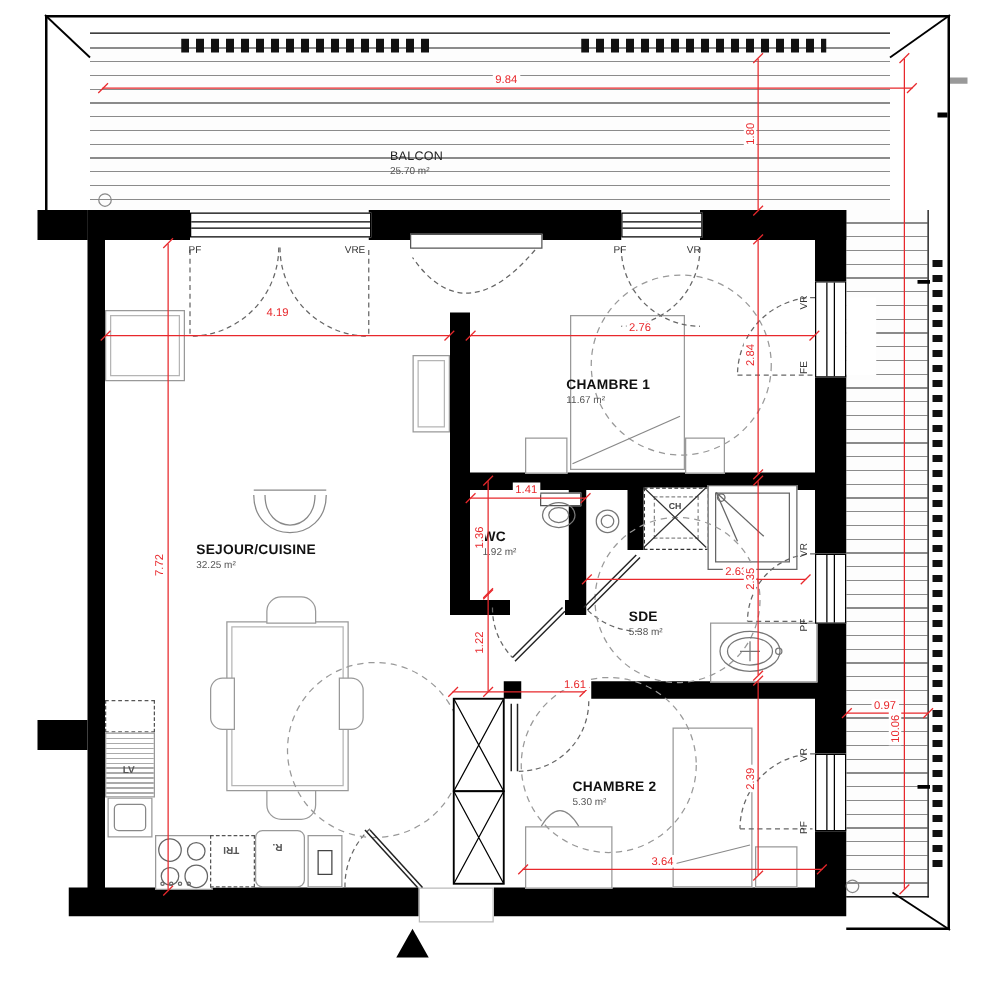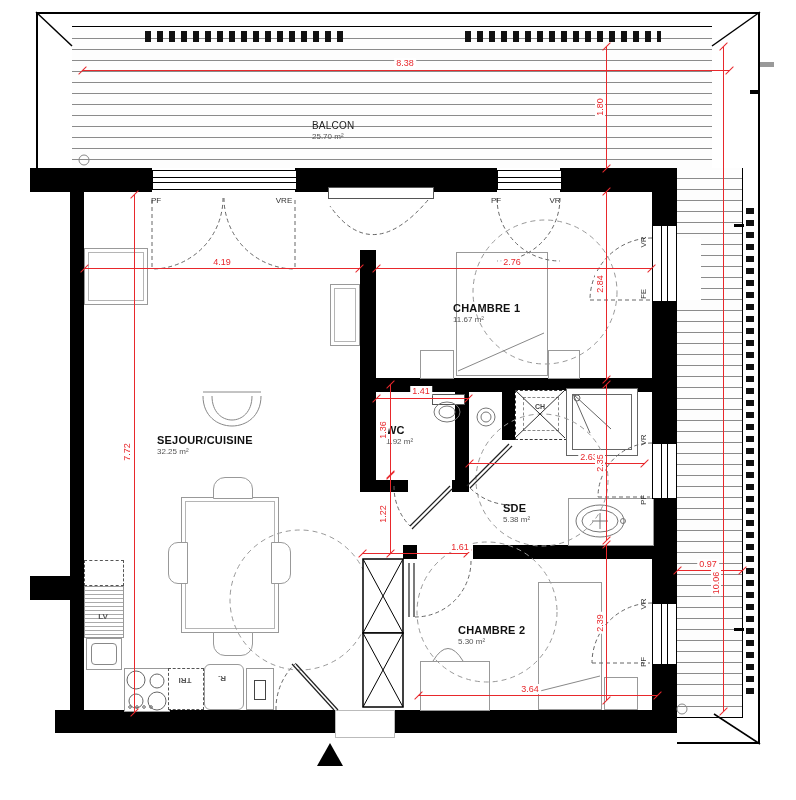--- a/index.html
+++ b/index.html
@@ -230,21 +230,21 @@
     <div class="a">32.25 m²</div>
   </div>
   <div class="roomlabel" style="left:513px;top:302px;width:120px;">
     <div class="n">CHAMBRE 1</div>
     <div class="a">11.67 m²</div>
   </div>
   <div class="roomlabel" style="left:421px;top:424px;width:70px;">
     <div class="n">WC</div>
     <div class="a">1.92 m²</div>
   </div>
-  <div class="roomlabel" style="left:548px;top:502px;width:90px;">
+  <div class="roomlabel" style="left:548px;top:488px;width:90px;">
     <div class="n">SDE</div>
     <div class="a">5.38 m²</div>
   </div>
   <div class="roomlabel" style="left:518px;top:624px;width:120px;">
     <div class="n">CHAMBRE 2</div>
     <div class="a">5.30 m²</div>
   </div>
 
   <div class="openlabel" style="left:156px;top:200px;">PF</div>
   <div class="openlabel" style="left:284px;top:200px;">VRE</div>
@@ -272,22 +272,22 @@
   <div class="dimh" style="left:677px;top:570px;width:66px;"></div>
   <div class="dimv" style="left:606px;top:47px;height:121px;"></div>
   <div class="dimv" style="left:606px;top:192px;height:187px;"></div>
   <div class="dimv" style="left:606px;top:385px;height:155px;"></div>
   <div class="dimv" style="left:606px;top:545px;height:155px;"></div>
   <div class="dimv" style="left:134px;top:195px;height:517px;"></div>
   <div class="dimv" style="left:390px;top:385px;height:90px;"></div>
   <div class="dimv" style="left:390px;top:475px;height:78px;"></div>
   <div class="dimv" style="left:723px;top:47px;height:664px;"></div>
 
-  <div class="dimlabel" style="left:405px;top:63px;">8.38</div>
-  <div class="dimlabel" style="left:222px;top:262px;">4.19</div>
+  <div class="dimlabel" style="left:405px;top:63px;">9.84</div>
+  <div class="dimlabel" style="left:222px;top:250px;">4.19</div>
   <div class="dimlabel" style="left:512px;top:262px;">2.76</div>
   <div class="dimlabel" style="left:421px;top:391px;">1.41</div>
   <div class="dimlabel" style="left:562px;top:457px;margin-left:27px;">2.63</div>
   <div class="dimlabel" style="left:415px;top:547px;margin-left:45px;">1.61</div>
   <div class="dimlabel" style="left:530px;top:689px;">3.64</div>
   <div class="dimlabel" style="left:708px;top:564px;">0.97</div>
   <div class="dimlabel v" style="left:600px;top:107px;">1.80</div>
   <div class="dimlabel v" style="left:600px;top:284px;">2.84</div>
   <div class="dimlabel v" style="left:600px;top:463px;">2.35</div>
   <div class="dimlabel v" style="left:600px;top:623px;">2.39</div>

